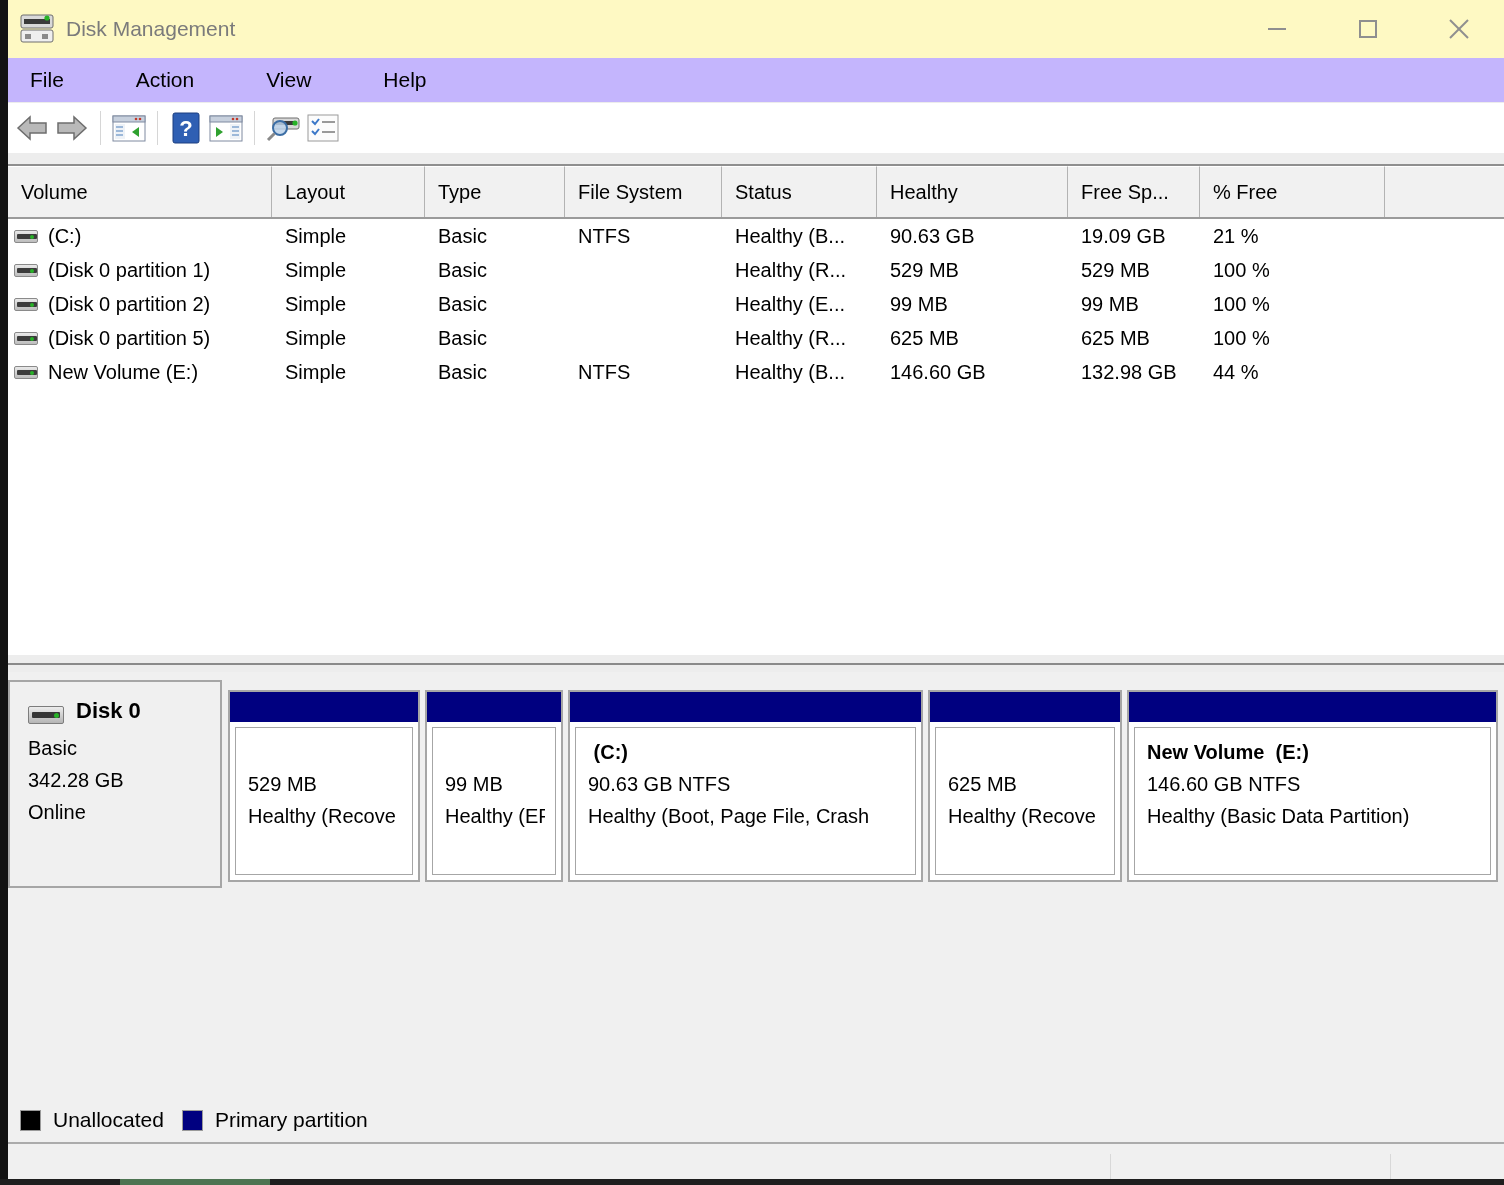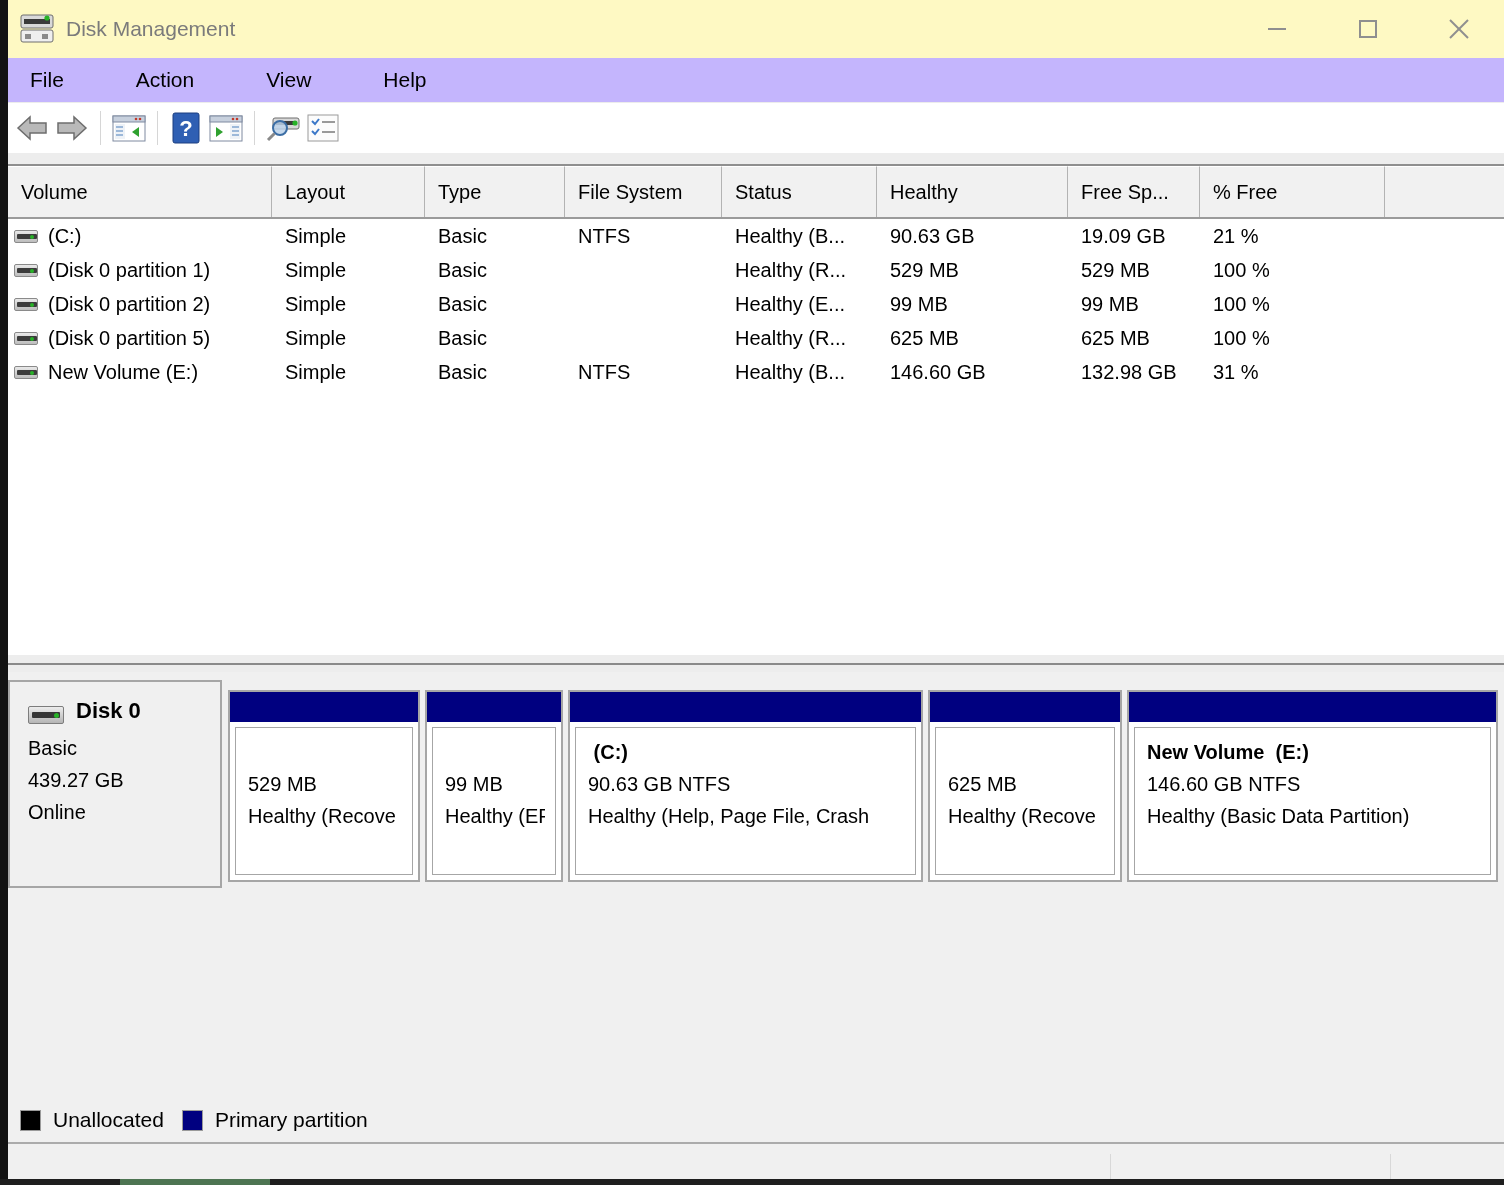--- a/index.html
+++ b/index.html
@@ -259,37 +259,37 @@
     <div class="lcell first c0">
         <span class="vol-icon"></span>
         <span>New Volume (E:)</span>
       </div>
     <div class="lcell c1">Simple</div>
     <div class="lcell c2">Basic</div>
     <div class="lcell c3">NTFS</div>
     <div class="lcell c4">Healthy (B...</div>
     <div class="lcell c5">146.60 GB</div>
     <div class="lcell c6">132.98 GB</div>
-    <div class="lcell c7">31 %</div>
+    <div class="lcell c7">44 %</div>
   </div>
 </div>
 
 <div id="splitter">
     <div class="bar"></div>
   </div>
 
 <div id="bottompane">
 
   <div id="disk-panel">
     <div class="disk-title-row">
       <span class="disk-icon"></span>
       <span class="disk-name">Disk 0</span>
     </div>
     <div class="disk-line">Basic</div>
-    <div class="disk-line">439.27 GB</div>
+    <div class="disk-line">342.28 GB</div>
     <div class="disk-line">Online</div>
   </div>
 
   <div id="blocks">
     <div class="part-block" style="width:192px;">
       <div class="part-bar"></div>
       <div class="part-box">
         <div class="part-line part-name"></div>
         <div class="part-line">529 MB</div>
         <div class="part-line">Healthy (Recove</div>
@@ -301,21 +301,21 @@
         <div class="part-line part-name"></div>
         <div class="part-line">99 MB</div>
         <div class="part-line">Healthy (EF</div>
       </div>
     </div>
     <div class="part-block" style="width:355px;">
       <div class="part-bar"></div>
       <div class="part-box">
         <div class="part-line part-name"> (C:)</div>
         <div class="part-line">90.63 GB NTFS</div>
-        <div class="part-line">Healthy (Help, Page File, Crash</div>
+        <div class="part-line">Healthy (Boot, Page File, Crash</div>
       </div>
     </div>
     <div class="part-block" style="width:194px;">
       <div class="part-bar"></div>
       <div class="part-box">
         <div class="part-line part-name"></div>
         <div class="part-line">625 MB</div>
         <div class="part-line">Healthy (Recove</div>
       </div>
     </div>

